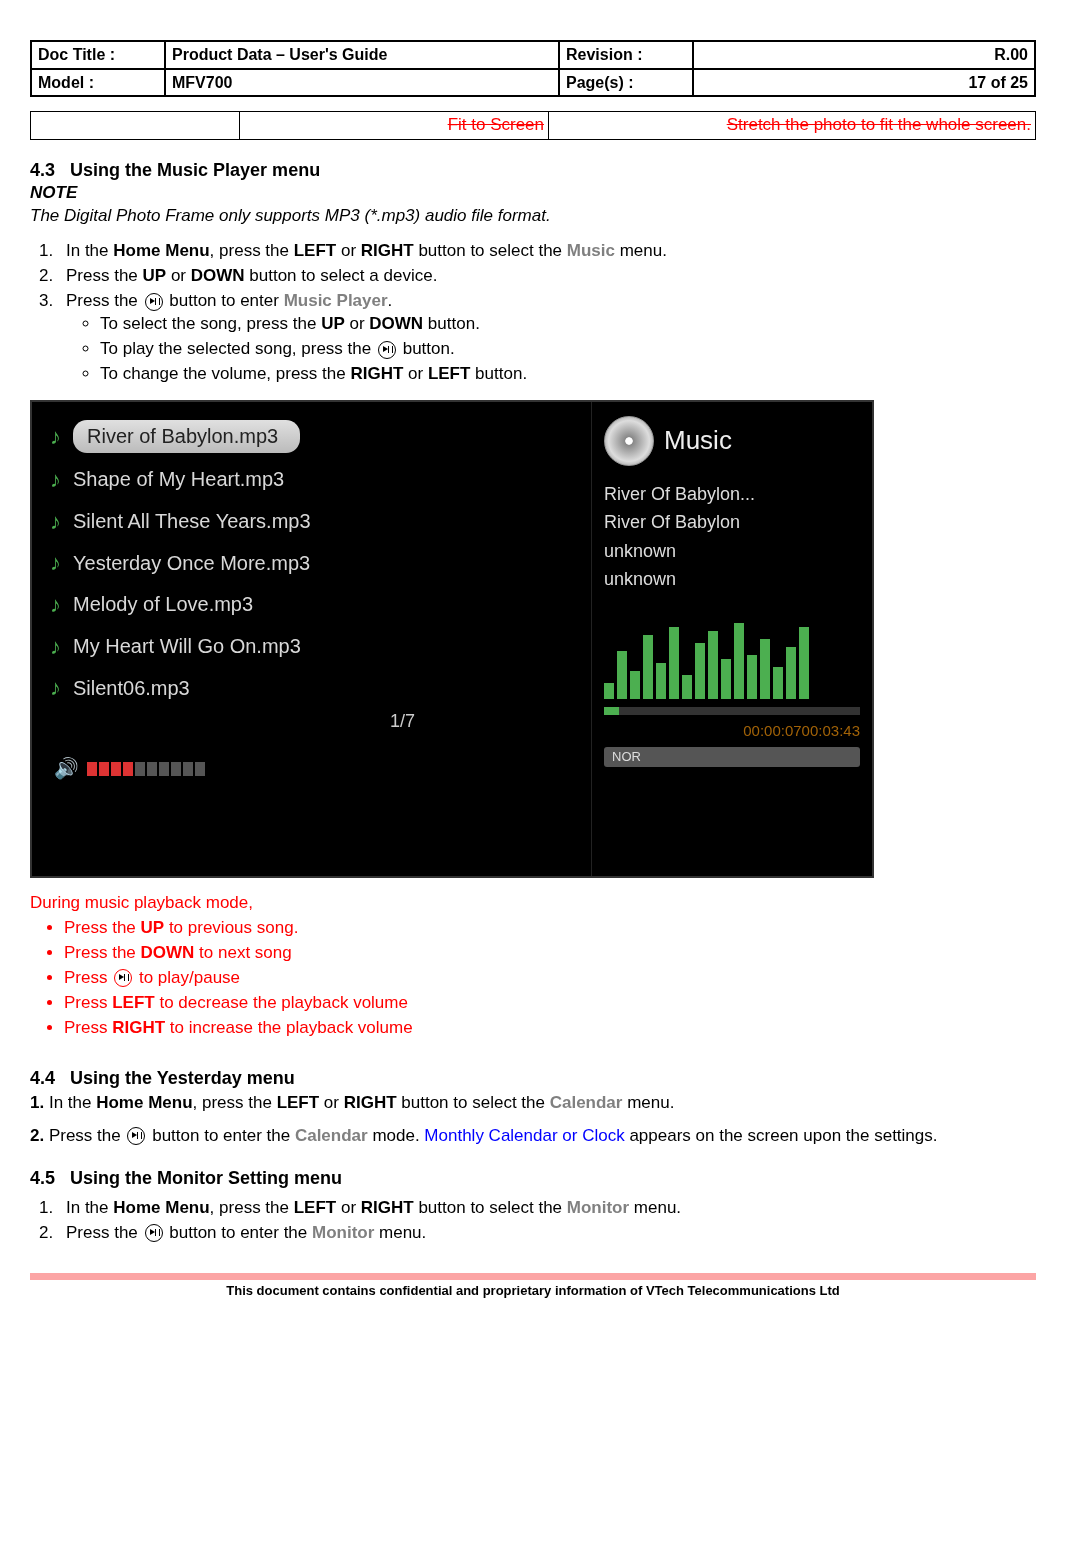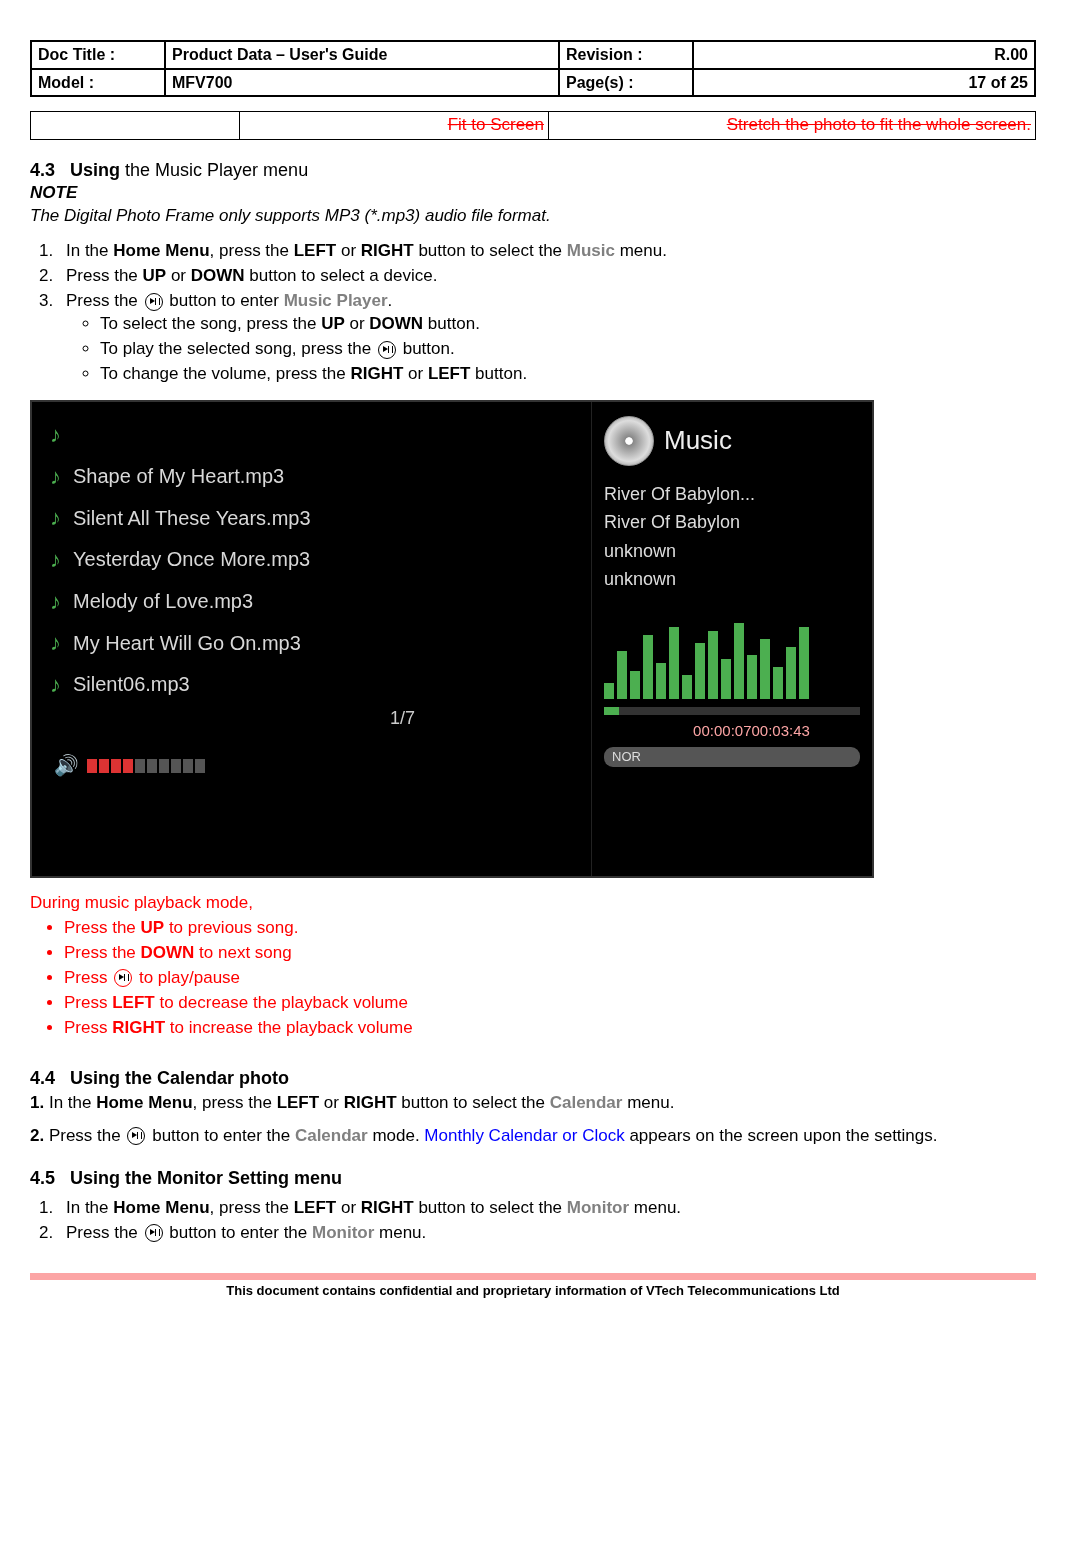--- a/index.html
+++ b/index.html
@@ -131,22 +131,22 @@
   }
   .music-title{font-size:26px;color:#eee;}
   .info-line{font-size:18px;color:#ddd;margin-bottom:4px;}
   .eq {
     display:flex; gap:3px; align-items:flex-end;
     height:80px; margin: 24px 0 8px 0;
   }
   .eq span{width:10px;background:#4caf50;display:inline-block;}
   .progress{height:8px;background:#333;position:relative;margin-bottom:6px;}
   .progress .fill{height:100%;background:#4caf50;width:6%;}
-  .times{display:flex;justify-content:center;font-size:15px;color:#fca5a5;margin-bottom:6px;margin-left:39px;}
-  .nor{display:inline-block;background:#555;padding:1px 8px;border-radius:9px;font-size:13px;color:#ddd;}
+  .times{display:flex;justify-content:flex-end;font-size:15px;color:#a16207;margin-bottom:6px;margin-left:39px;}
+  .nor{display:inline-block;background:#555;padding:1px 8px;border-radius:3px;font-size:13px;color:#ddd;}
   .section-body p{margin:2px 0;}
   .footer-rule{border-top:7px solid #fca5a5;margin-top:28px;padding-top:2px;text-align:center;font-size:13px;font-weight:bold;}
 </style>
 </head>
 <body>
 
 <table class="header-table">
   <tbody>
       <tr>
     <td class="lbl">Doc Title    :</td>
@@ -168,21 +168,21 @@
       <tr>
     <td style="width:200px"> </td>
     <td style="width:300px"><span class="red-strike">Fit to Screen</span></td>
     <td><span class="red-strike">Stretch the photo to fit the whole screen.</span></td>
   </tr>
 </tbody>
   </table>
 
 <h3>
   <span class="num">4.3</span>&nbsp;&nbsp;
-  <span>Using </span><span style="font-weight:normal">the Music Player menu</span>
+  <span>Using </span><span style="font-weight:bold">the Music Player menu</span>
 </h3>
 <p class="note-head">NOTE</p>
 <p class="note-body">The Digital Photo Frame only supports MP3 (*.mp3) audio file format.</p>
 
 <ol class="steps">
   <li>
     <span>In the </span><b>Home Menu</b><span>, press the </span><b>LEFT</b><span> or </span><b>RIGHT</b><span> button to select the </span><span class="gray">Music</span><span> menu.</span>
   </li>
   <li>
     <span>Press the </span><b>UP</b><span> or </span><b>DOWN</b><span> button to select a device.</span>
@@ -194,20 +194,21 @@
       <li><span>To play the selected song, press the </span><span class="playbtn"></span><span> button.</span></li>
       <li><span>To change the volume, press the </span><b>RIGHT</b><span> or </span><b>LEFT</b><span> button.</span></li>
     </ul>
   </li>
 </ol>
 
 <div class="screenshot">
   <div class="song-list">
     <div class="song-row sel">
         <span class="note-ico">♪</span>
+        <span class="song-name">River of Babylon.mp3</span>
       </div>
     <div class="song-row">
         <span class="note-ico">♪</span>
         <span>Shape of My Heart.mp3</span>
       </div>
     <div class="song-row">
         <span class="note-ico">♪</span>
         <span>Silent All These Years.mp3</span>
       </div>
     <div class="song-row">
@@ -284,21 +285,21 @@
 <p class="red" style="margin:4px 0 2px 0">During music playback mode,</p>
 <ul class="bullets">
   <li class="red"><span>Press the </span><b>UP</b><span> to previous song.</span></li>
   <li class="red"><span>Press the </span><b>DOWN</b><span> to next song</span></li>
   <li class="red"><span>Press </span><span class="playbtn" style="border-color:#f00"></span><span> to play/pause</span></li>
   <li class="red"><span>Press </span><b>LEFT</b><span> to decrease the playback volume</span></li>
   <li class="red"><span>Press </span><b>RIGHT</b><span> to increase the playback volume</span></li>
 </ul>
 
 <h3 style="margin-top:26px">
-  <span class="num">4.4</span>&nbsp;&nbsp;&nbsp;<span>Using the Calendar photo</span>
+  <span class="num">4.4</span>&nbsp;&nbsp;&nbsp;<span>Using the Yesterday menu</span>
 </h3>
 <div class="section-body">
 <p><b>1. </b><span>In the </span><b>Home Menu</b><span>, press the </span><b>LEFT</b><span> or </span><b>RIGHT</b><span> button to select the </span><span class="gray">Calendar</span><span> menu.</span></p>
 <p style="margin-top:10px"><b>2. </b><span>Press the </span><span class="playbtn"></span><span> button to enter the </span><span class="gray">Calendar</span><span> mode. </span><span class="blue">Monthly Calendar or Clock</span><span> appears on the screen upon the settings.</span></p>
 </div>
 
 <h3 style="margin-top:18px">
   <span class="num">4.5</span>&nbsp;&nbsp;&nbsp;<span>Using the Monitor Setting menu</span>
 </h3>
 <ol class="steps">

